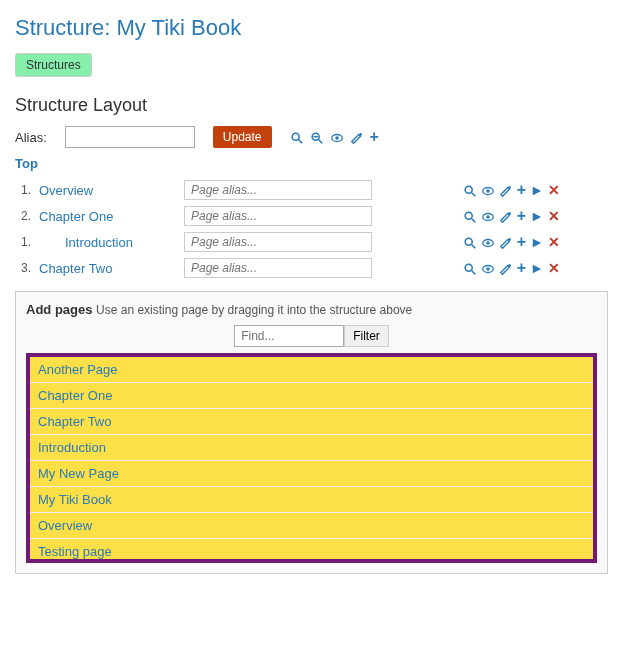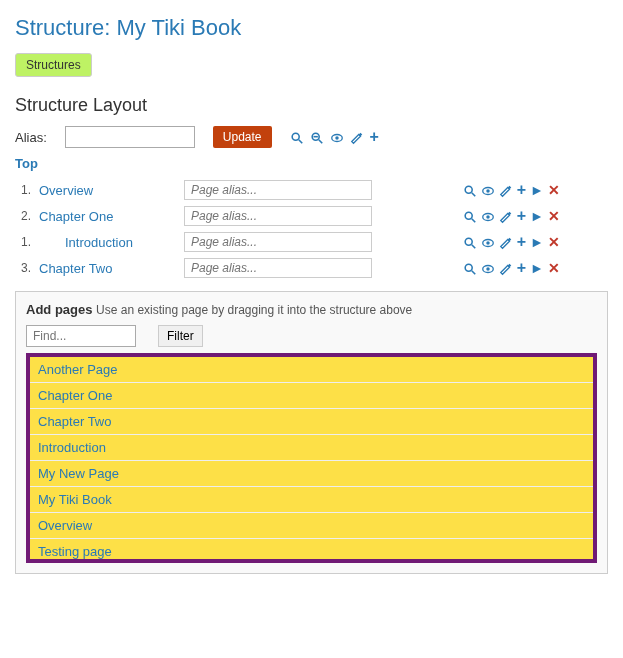--- a/index.html
+++ b/index.html
@@ -2,21 +2,21 @@
 <html><head>
   <meta charset="utf-8">
   <style>
     * { box-sizing: border-box; margin: 0; padding: 0; }
     body { font-family: Arial, sans-serif; font-size: 13px; color: #333; background: #fff; padding: 15px; width: 623px; }
 
     h1 { color: #2a7ab5; font-size: 22px; font-weight: normal; margin-bottom: 12px; }
 
     .structures-btn {
       border: 1px solid #ccc;
-      background: #bef264;
+      background: #86efac;
       padding: 4px 10px;
       font-size: 12px;
       cursor: pointer;
       border-radius: 3px;
       color: #333;
     }
 
     h2 { font-size: 18px; font-weight: normal; margin: 18px 0 10px; color: #333; }
 
     .alias-row {
@@ -82,22 +82,23 @@
       padding: 10px;
       margin-top: 10px;
     }
     .add-pages-header { font-size: 13px; margin-bottom: 8px; color: #333; }
     .add-pages-header strong { font-size: 13px; }
     .add-pages-note { font-size: 12px; color: #555; }
 
     .filter-row {
       display: flex;
       align-items: center;
-      gap: 22px;
+      gap: 0;
       margin-bottom: 6px;
+      justify-content: center;
     }
     .find-input {
       border: 1px solid #aaa;
       padding: 3px 6px;
       font-size: 12px;
       width: 110px;
       color: #aaa;
     }
     .filter-btn {
       border: 1px solid #ccc;

